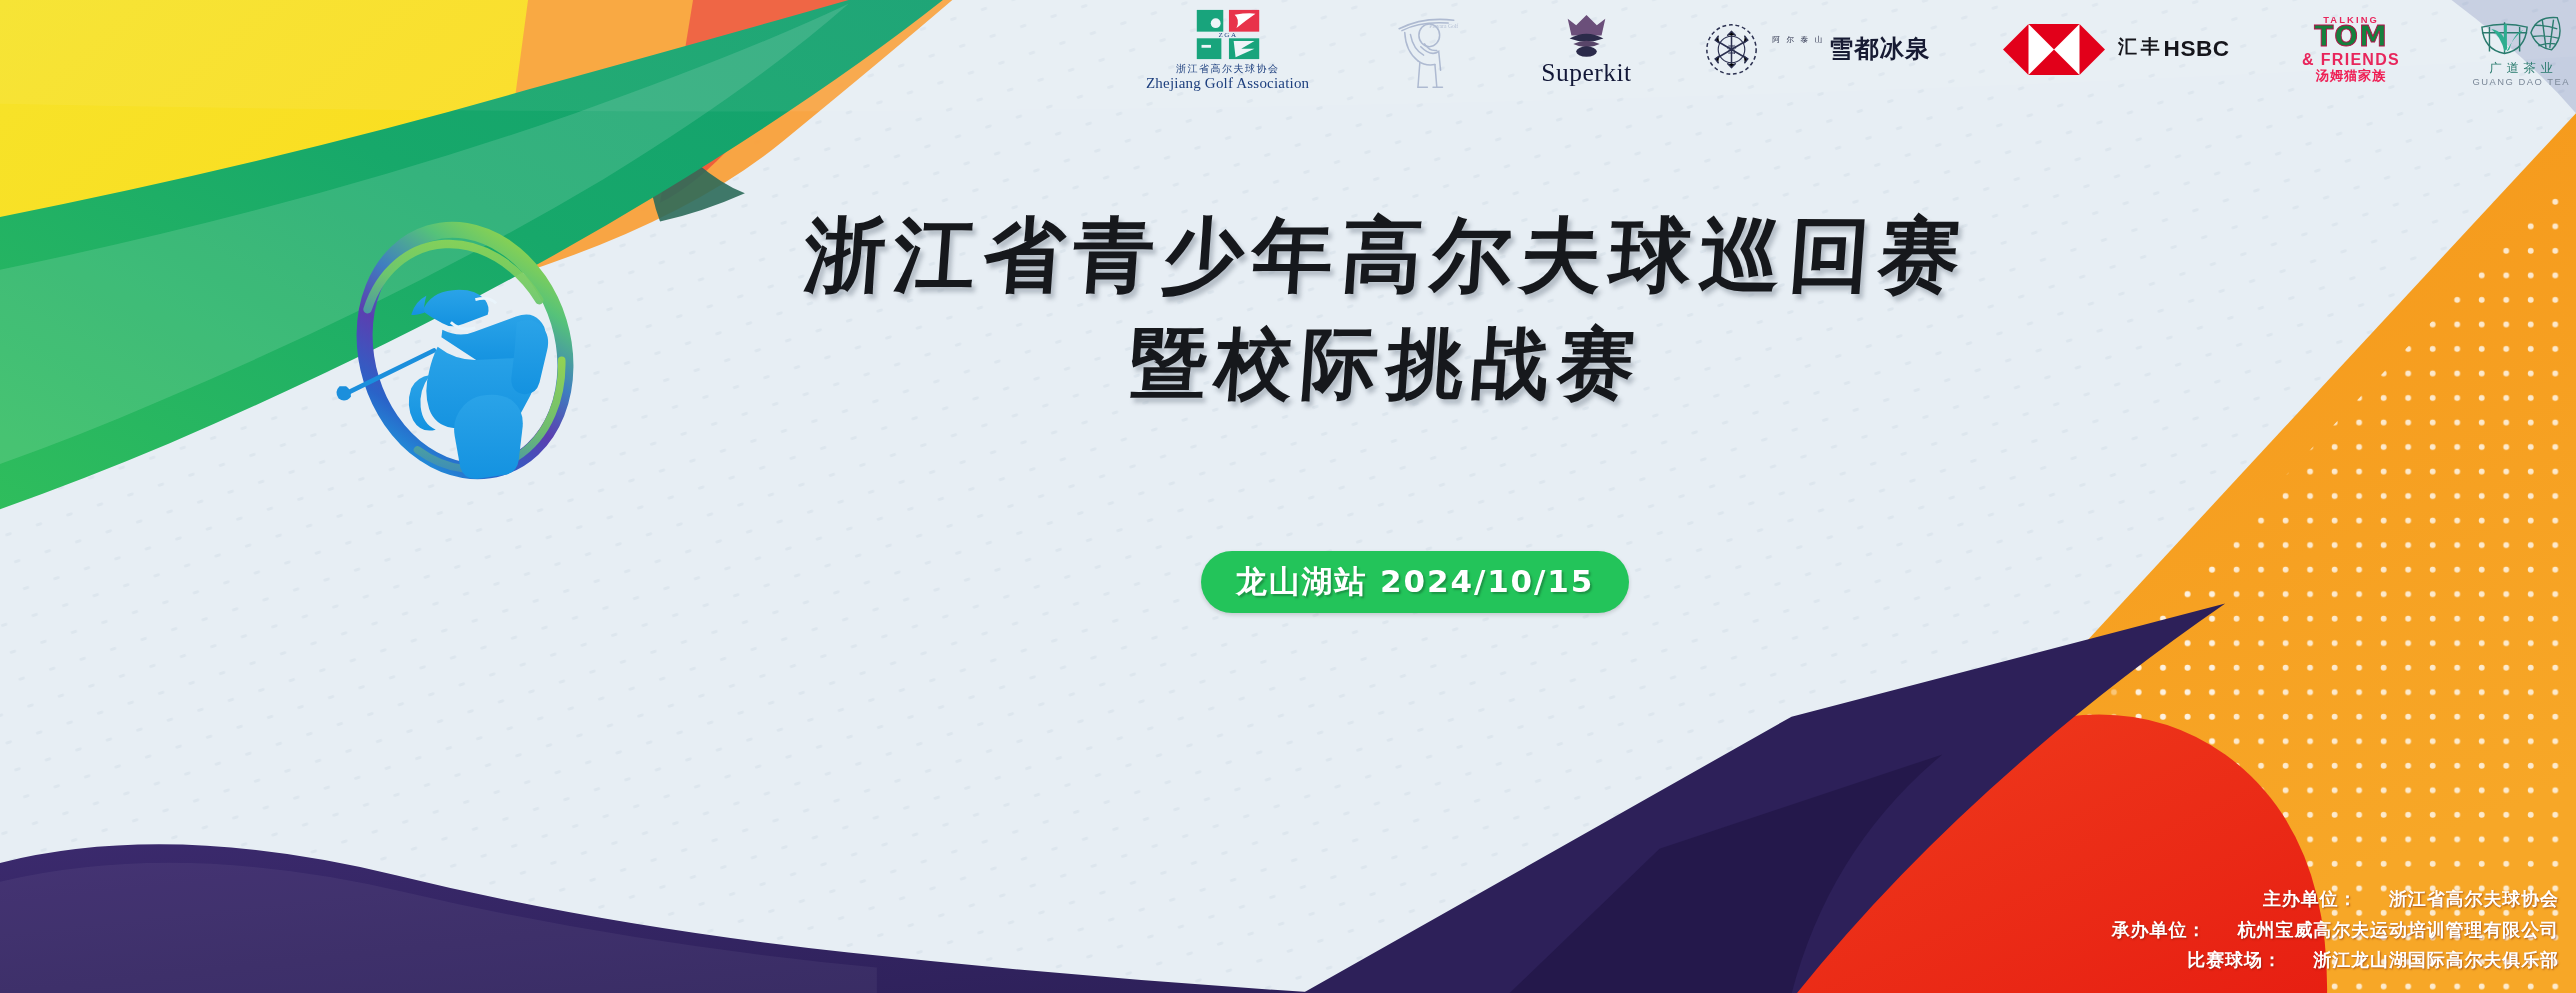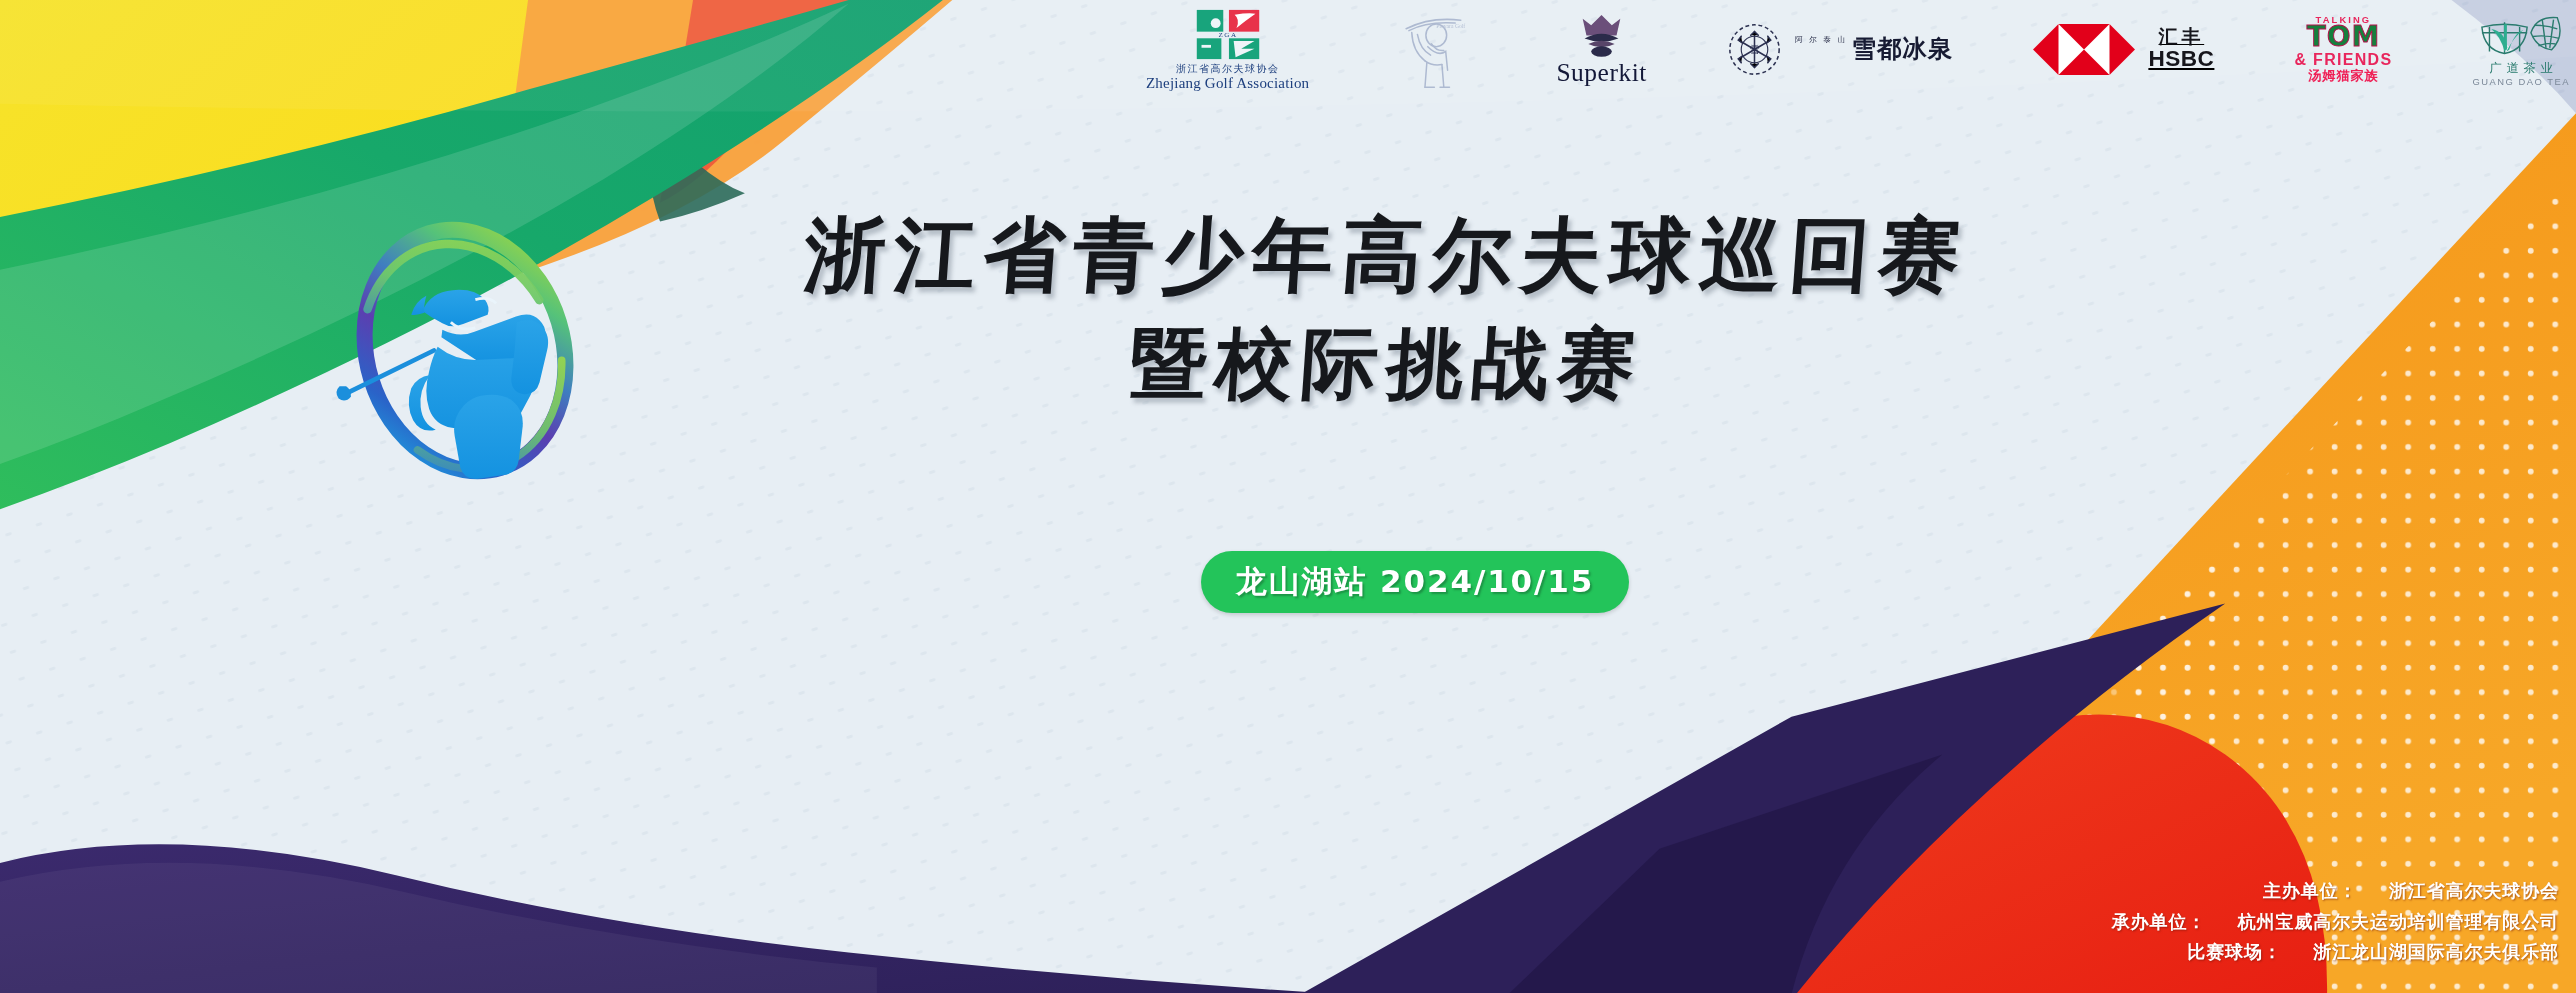--- a/index.html
+++ b/index.html
@@ -95,21 +95,21 @@
   }
   #date-badge-text{
     font-family:"DejaVu Sans",sans-serif;
     font-weight:bold;font-size:31px;color:#ffffff;letter-spacing:1.9px;
     text-shadow:1.9px 1.9px 1.9px rgba(20,90,45,.45);
     white-space:nowrap;
   }
 
   
   #credits{
-    position:absolute;right:17px;bottom:23px;
+    position:absolute;right:17px;bottom:15px;
     z-index:14;text-align:left;
   }
   .credit-row{display:flex;align-items:baseline;justify-content:flex-end;
     margin-bottom:6.6px;white-space:nowrap;}
   .credit-label{
     font-family:"DejaVu Sans",sans-serif;font-weight:bold;font-size:18px;
     color:#ffffff;letter-spacing:0.9px;
     text-shadow:0.9px 0.9px 1.9px rgba(110,20,10,.55);
     width:111px;text-align:left;
   }
@@ -276,21 +276,21 @@
       <div style="display:flex;align-items:center;gap:13.2px;">
         <div class="sp-mark">
           <svg width="102" height="57" viewBox="0 0 108 60">
             <polygon points="0,30 27,3 81,3 108,30 81,57 27,57" fill="#ffffff"></polygon>
             <polygon points="0,30 27,3 27,57" fill="#e2001a"></polygon>
             <polygon points="108,30 81,3 81,57" fill="#e2001a"></polygon>
             <polygon points="27,3 81,3 54,30" fill="#e2001a"></polygon>
             <polygon points="27,57 81,57 54,30" fill="#e2001a"></polygon>
           </svg>
         </div>
-        <div style="display:flex;flex-direction:column;align-items:center;text-decoration:underline;">
+        <div style="display:flex;align-items:flex-start;">
           <div class="hsbc-cn">汇丰</div>
           <div class="hsbc-en">HSBC</div>
         </div>
       </div>
     </div>
 
     <div class="sponsor">
       <div class="tom-talking">TALKING</div>
       <div class="tom-main">TOM</div>
       <div class="tom-friends">&amp; FRIENDS</div>

